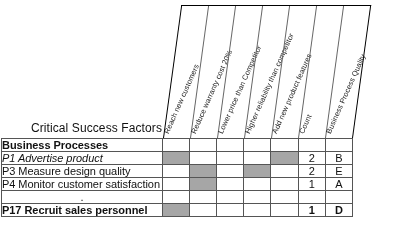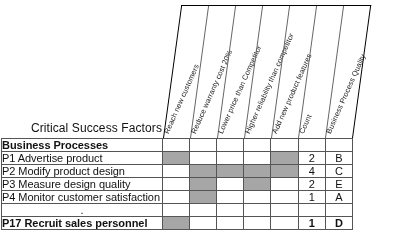--- a/index.html
+++ b/index.html
@@ -130,38 +130,28 @@
           <td class="label hdr" style="width: 154px;">Business Processes</td>
           <td class="mark first" style="width: 26px;"></td>
           <td class="mark" style="width: 26px;"></td>
           <td class="mark" style="width: 26px;"></td>
           <td class="mark" style="width: 26px;"></td>
           <td class="mark last" style="width: 26px;"></td>
           <td class="num" style="width: 26px;"></td>
           <td class="letter" style="width: 26px;"></td>
         </tr>
         <tr>
-          <td class="label" style="width: 154px;">P1 Advertise product</td>
+          <td class="label" style="width: 154px; font-style: italic;">P1 Advertise product</td>
           <td class="mark first on" style="width: 26px;"></td>
           <td class="mark" style="width: 26px;"></td>
           <td class="mark" style="width: 26px;"></td>
           <td class="mark" style="width: 26px;"></td>
           <td class="mark last on" style="width: 26px;"></td>
           <td class="num" style="width: 26px;">2</td>
           <td class="letter" style="width: 26px;">B</td>
-        </tr>
-        <tr>
-          <td class="label" style="width: 154px;">P2 Modify product design</td>
-          <td class="mark first" style="width: 26px;"></td>
-          <td class="mark on" style="width: 26px;"></td>
-          <td class="mark on" style="width: 26px;"></td>
-          <td class="mark on" style="width: 26px;"></td>
-          <td class="mark last on" style="width: 26px;"></td>
-          <td class="num" style="width: 26px;">4</td>
-          <td class="letter" style="width: 26px;">C</td>
         </tr>
         <tr>
           <td class="label" style="width: 154px;">P3 Measure design quality</td>
           <td class="mark first" style="width: 26px;"></td>
           <td class="mark on" style="width: 26px;"></td>
           <td class="mark" style="width: 26px;"></td>
           <td class="mark on" style="width: 26px;"></td>
           <td class="mark last" style="width: 26px;"></td>
           <td class="num" style="width: 26px;">2</td>
           <td class="letter" style="width: 26px;">E</td>

